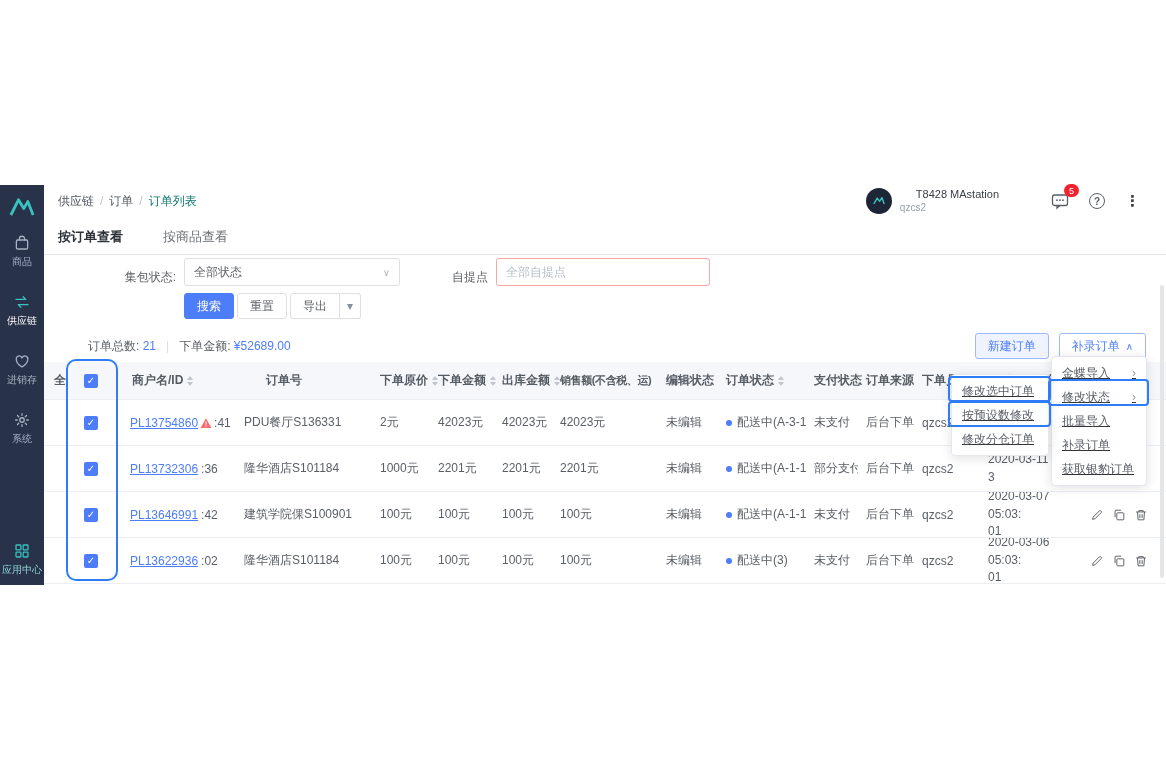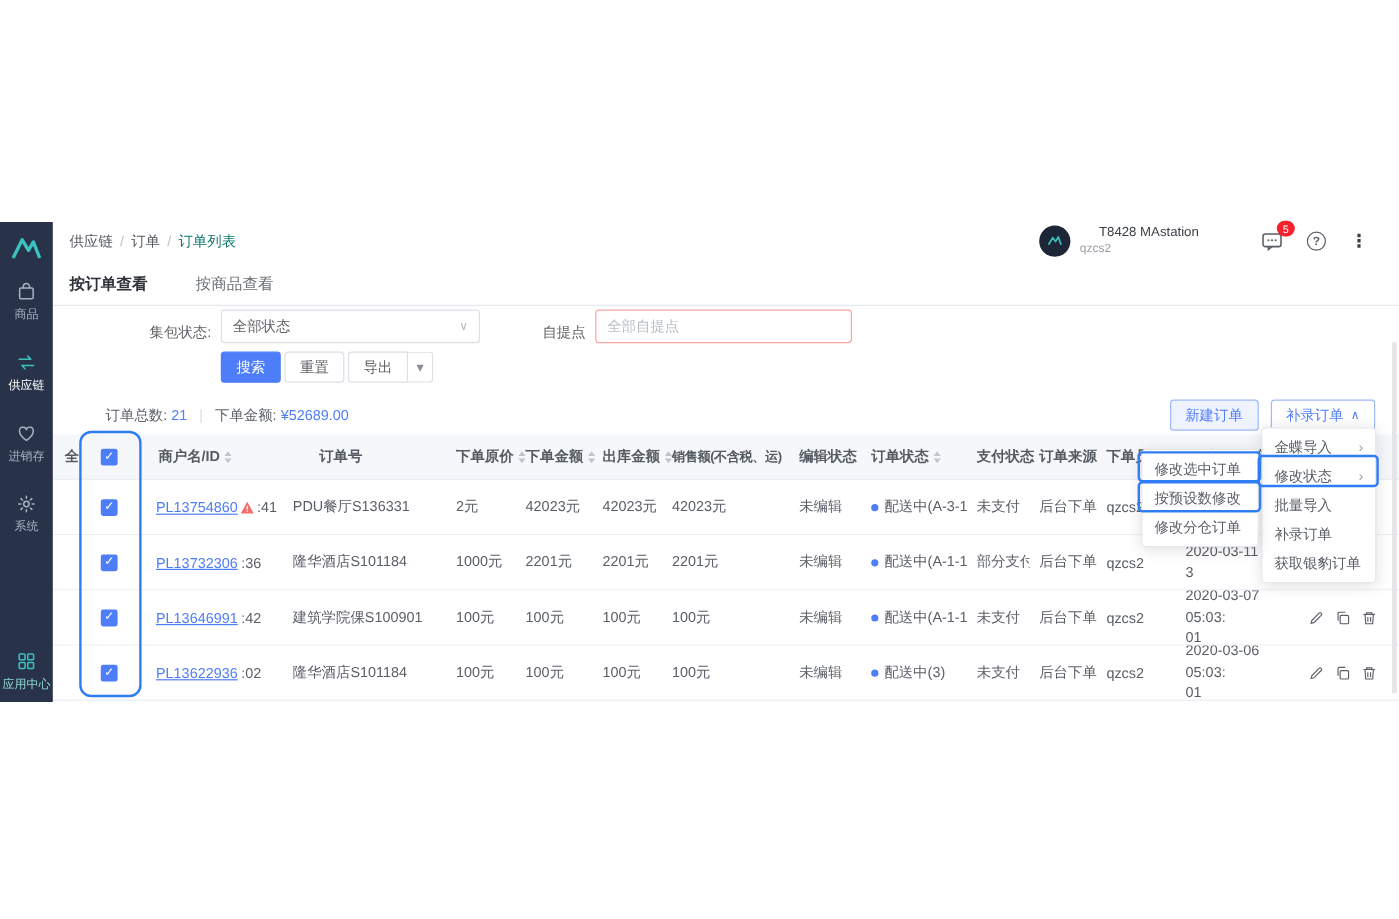--- a/index.html
+++ b/index.html
@@ -116,21 +116,21 @@
   .link{color:#4e7df9;text-decoration:underline;cursor:pointer;}
   .warn{width:12px;height:12px;margin:0 2px;flex:none;}
   .frag{color:#5a5e66;}
   .dot{width:6px;height:6px;border-radius:3px;background:#4e7df9;margin-right:5px;flex:none;}
   .lines{line-height:1.45;white-space:normal;}
   .c-ops .op{display:inline-flex;margin-right:8px;color:#5a5e66;cursor:pointer;}
   .op svg{width:14px;height:14px;}
 
   
   .menu{position:absolute;background:#fff;border:1px solid #e4e7ed;border-radius:4px;
-        box-shadow:0 2px 12px rgba(0,0,0,.12);padding:4px 0;z-index:20;}
+        box-shadow:0 2px 12px rgba(0,0,0,.12);padding:4px 0;z-index:20;text-decoration:underline;}
   #more-menu{left:1051px;top:171px;width:96px;}
   #sub-menu{left:951px;top:189px;width:98px;z-index:21;}
   .menu-item{height:24px;display:flex;align-items:center;justify-content:space-between;
              padding:0 10px;font-size:12px;color:#5a5e66;cursor:pointer;white-space:nowrap;}
   .arr{color:#9aa0a8;font-size:12px;margin-left:6px;}
 
   
   .ann{position:absolute;border:2px solid #2e7cf6;z-index:30;pointer-events:none;}
   #ann-check{left:66px;top:174px;width:52px;height:222px;border-radius:10px;}
   #ann-modify-status{left:1048px;top:194px;width:101px;height:27px;border-radius:4px;}

